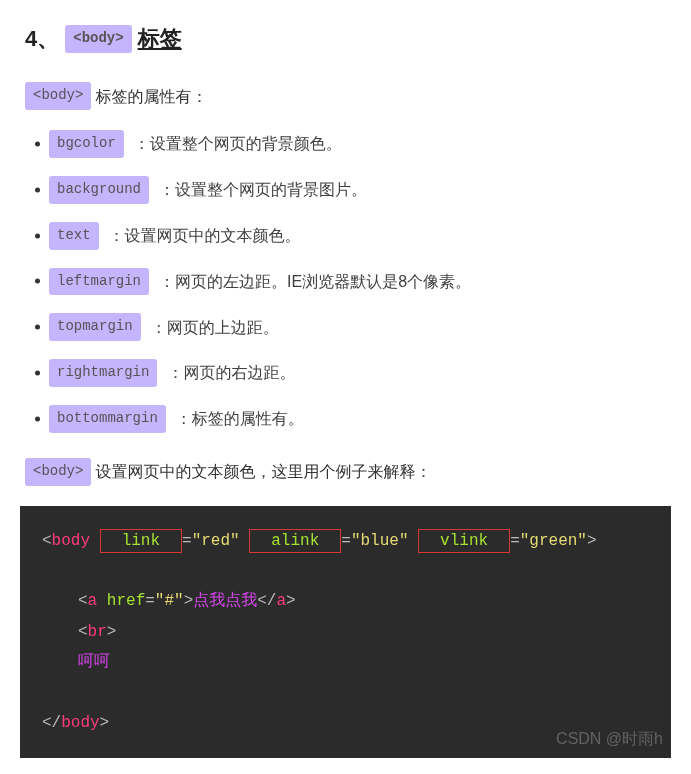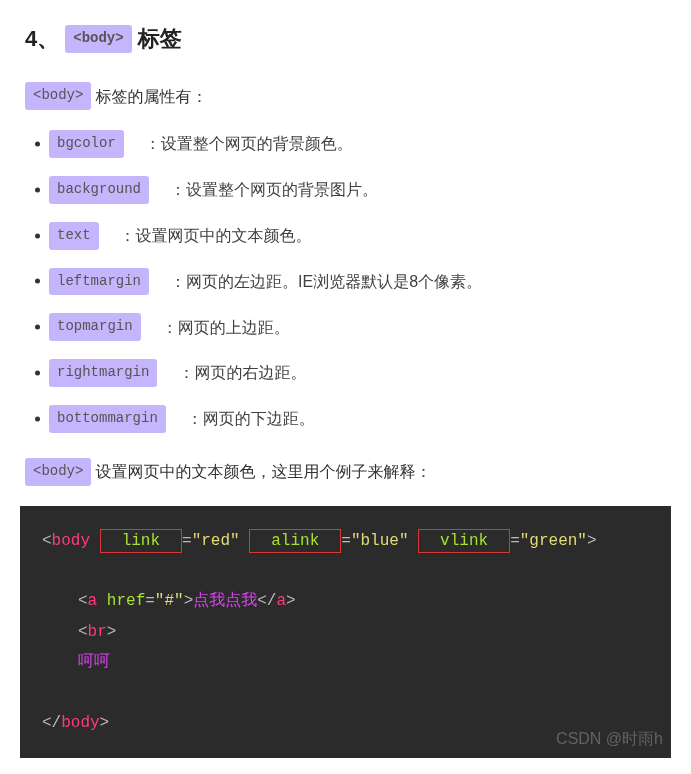--- a/index.html
+++ b/index.html
@@ -23,20 +23,21 @@
       margin-bottom: 25px;
       display: flex;
       align-items: center;
       gap: 6px;
     }
     .heading .num {
       font-weight: 600;
     }
     .heading .title-text {
       font-weight: 600;
+      text-decoration: underline;
     }
     .intro {
       margin-bottom: 20px;
       display: flex;
       align-items: center;
       gap: 4px;
     }
     .inline-code {
       font-family: "SFMono-Regular", Consolas, "Liberation Mono", Menlo, monospace;
       background: #c4b5fd;
@@ -47,21 +48,21 @@
       display: inline-block;
     }
     ul {
       list-style: none;
       padding-left: 10px;
       margin-bottom: 25px;
     }
     ul li {
       display: flex;
       align-items: center;
-      gap: 21px;
+      gap: 10px;
       margin-bottom: 18px;
       padding-left: 14px;
       position: relative;
     }
     ul li::before {
       content: "";
       position: absolute;
       left: 0;
       top: 50%;
       transform: translateY(-50%);
@@ -148,21 +149,21 @@
   <li>
     <span class="inline-code">topmargin</span>
     <span class="li-desc">：网页的上边距。</span>
   </li>
   <li>
     <span class="inline-code">rightmargin</span>
     <span class="li-desc">：网页的右边距。</span>
   </li>
   <li>
     <span class="inline-code">bottommargin</span>
-    <span class="li-desc">：网页的下边距。</span>
+    <span class="li-desc">：标签的属性有。</span>
   </li>
 </ul>
 
 <div class="outro">
   <span class="inline-code">&lt;body&gt;</span>
   <span>设置网页中的文本颜色，这里用个例子来解释：</span>
 </div>
 
 <div class="code-block">
   <div class="code-line"><span class="tag-bracket">&lt;</span><span class="tag-name">body</span> <span class="boxed"><span class="attr-name">link</span></span><span class="attr-eq">=</span><span class="attr-val">"red"</span> <span class="boxed"><span class="attr-name">alink</span></span><span class="attr-eq">=</span><span class="attr-val">"blue"</span> <span class="boxed"><span class="attr-name">vlink</span></span><span class="attr-eq">=</span><span class="attr-val">"green"</span><span class="tag-bracket">&gt;</span></div>

